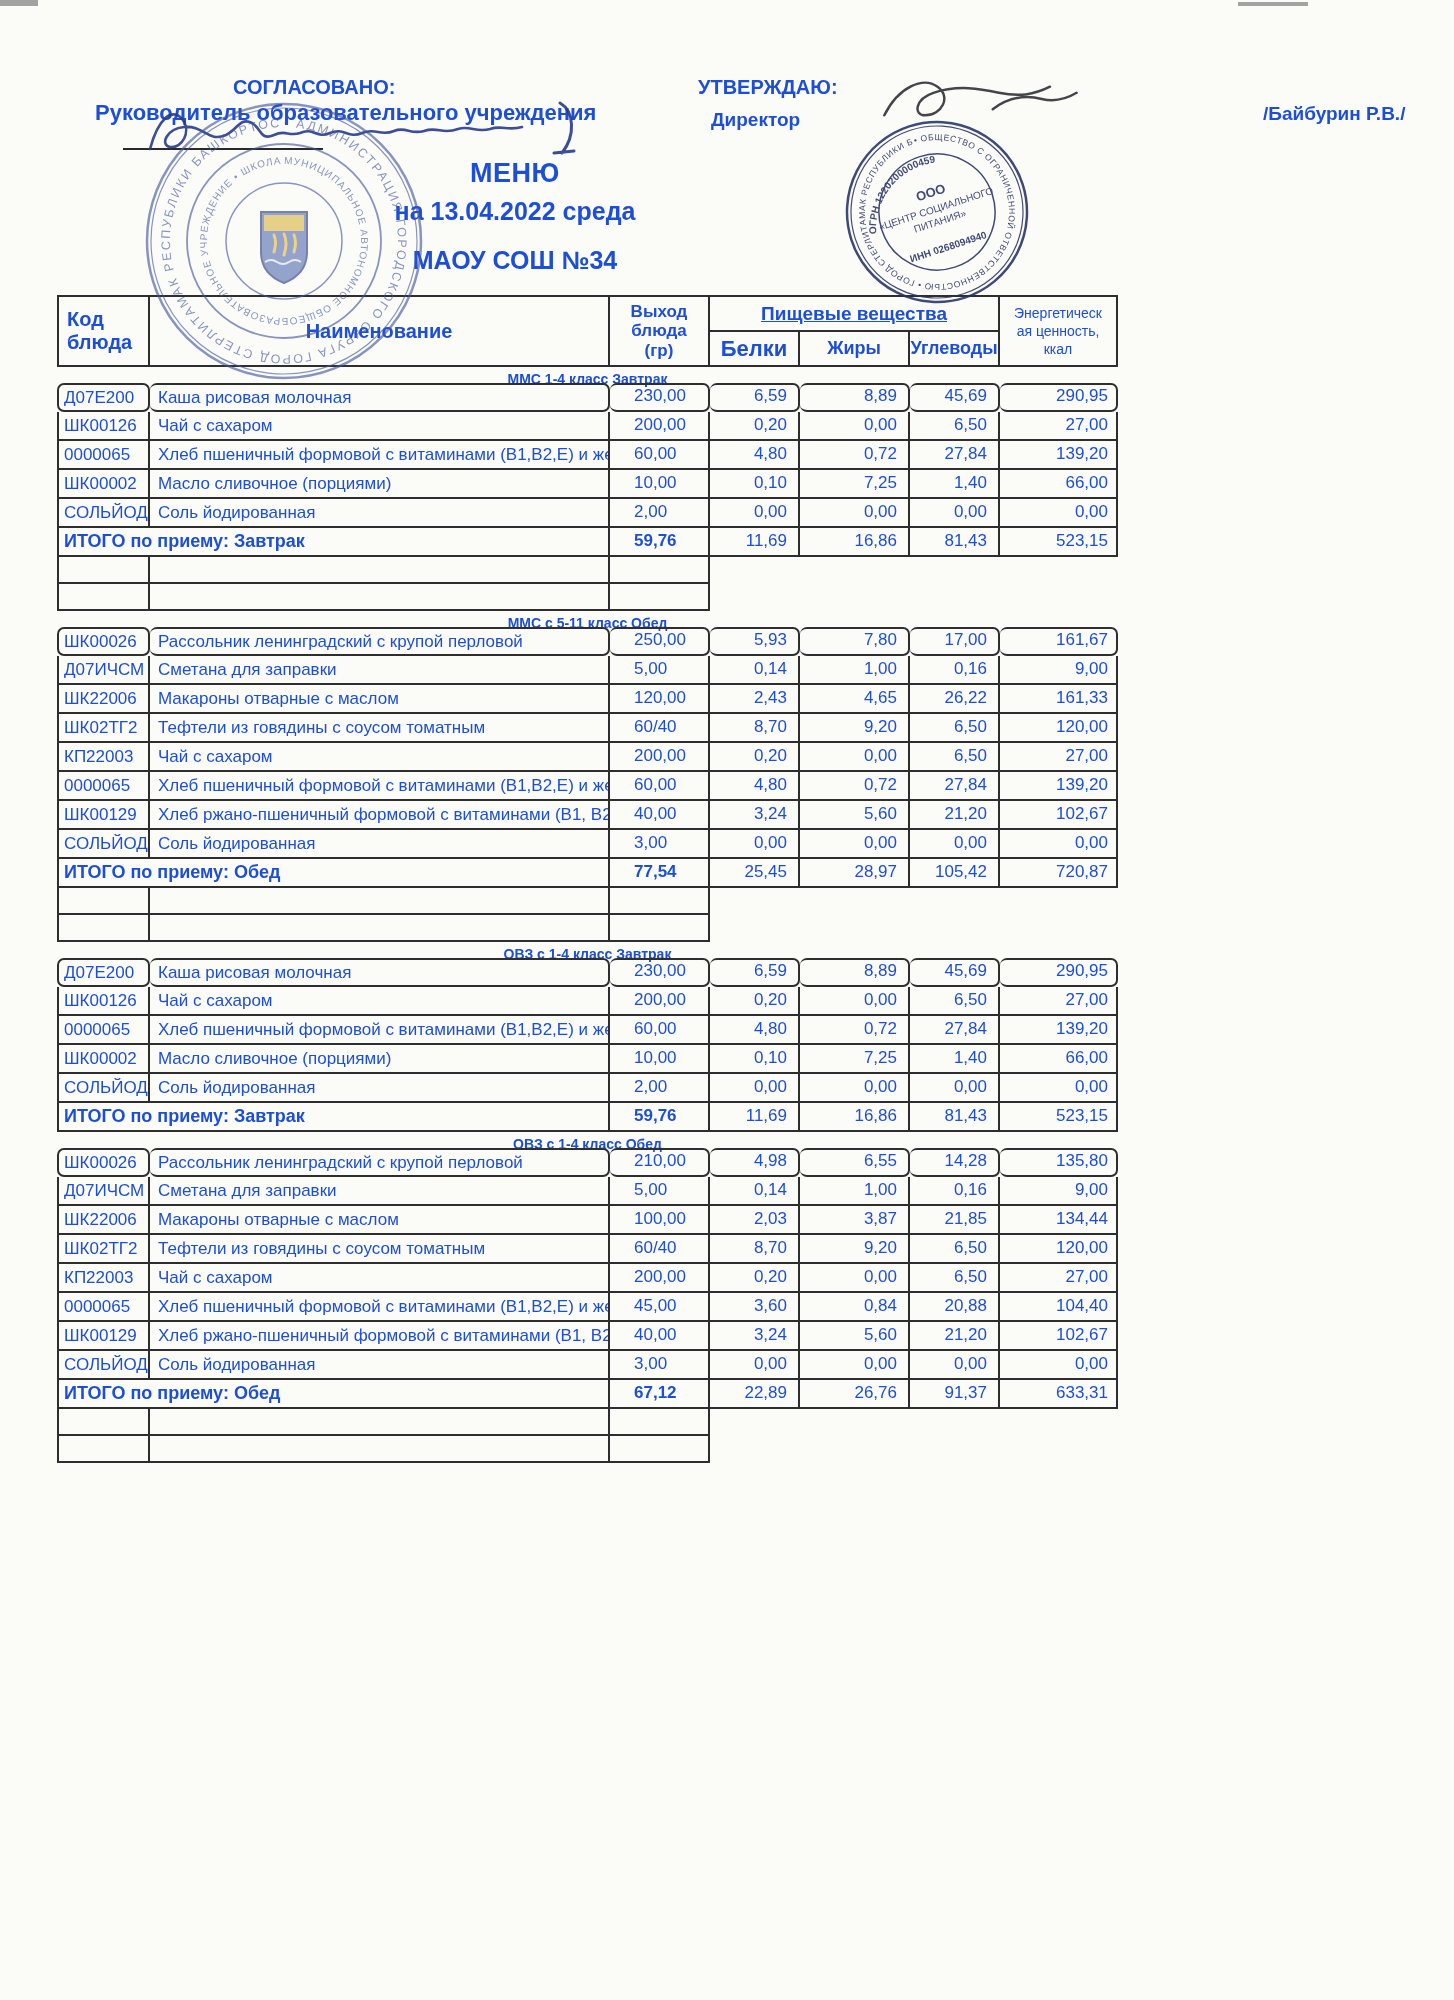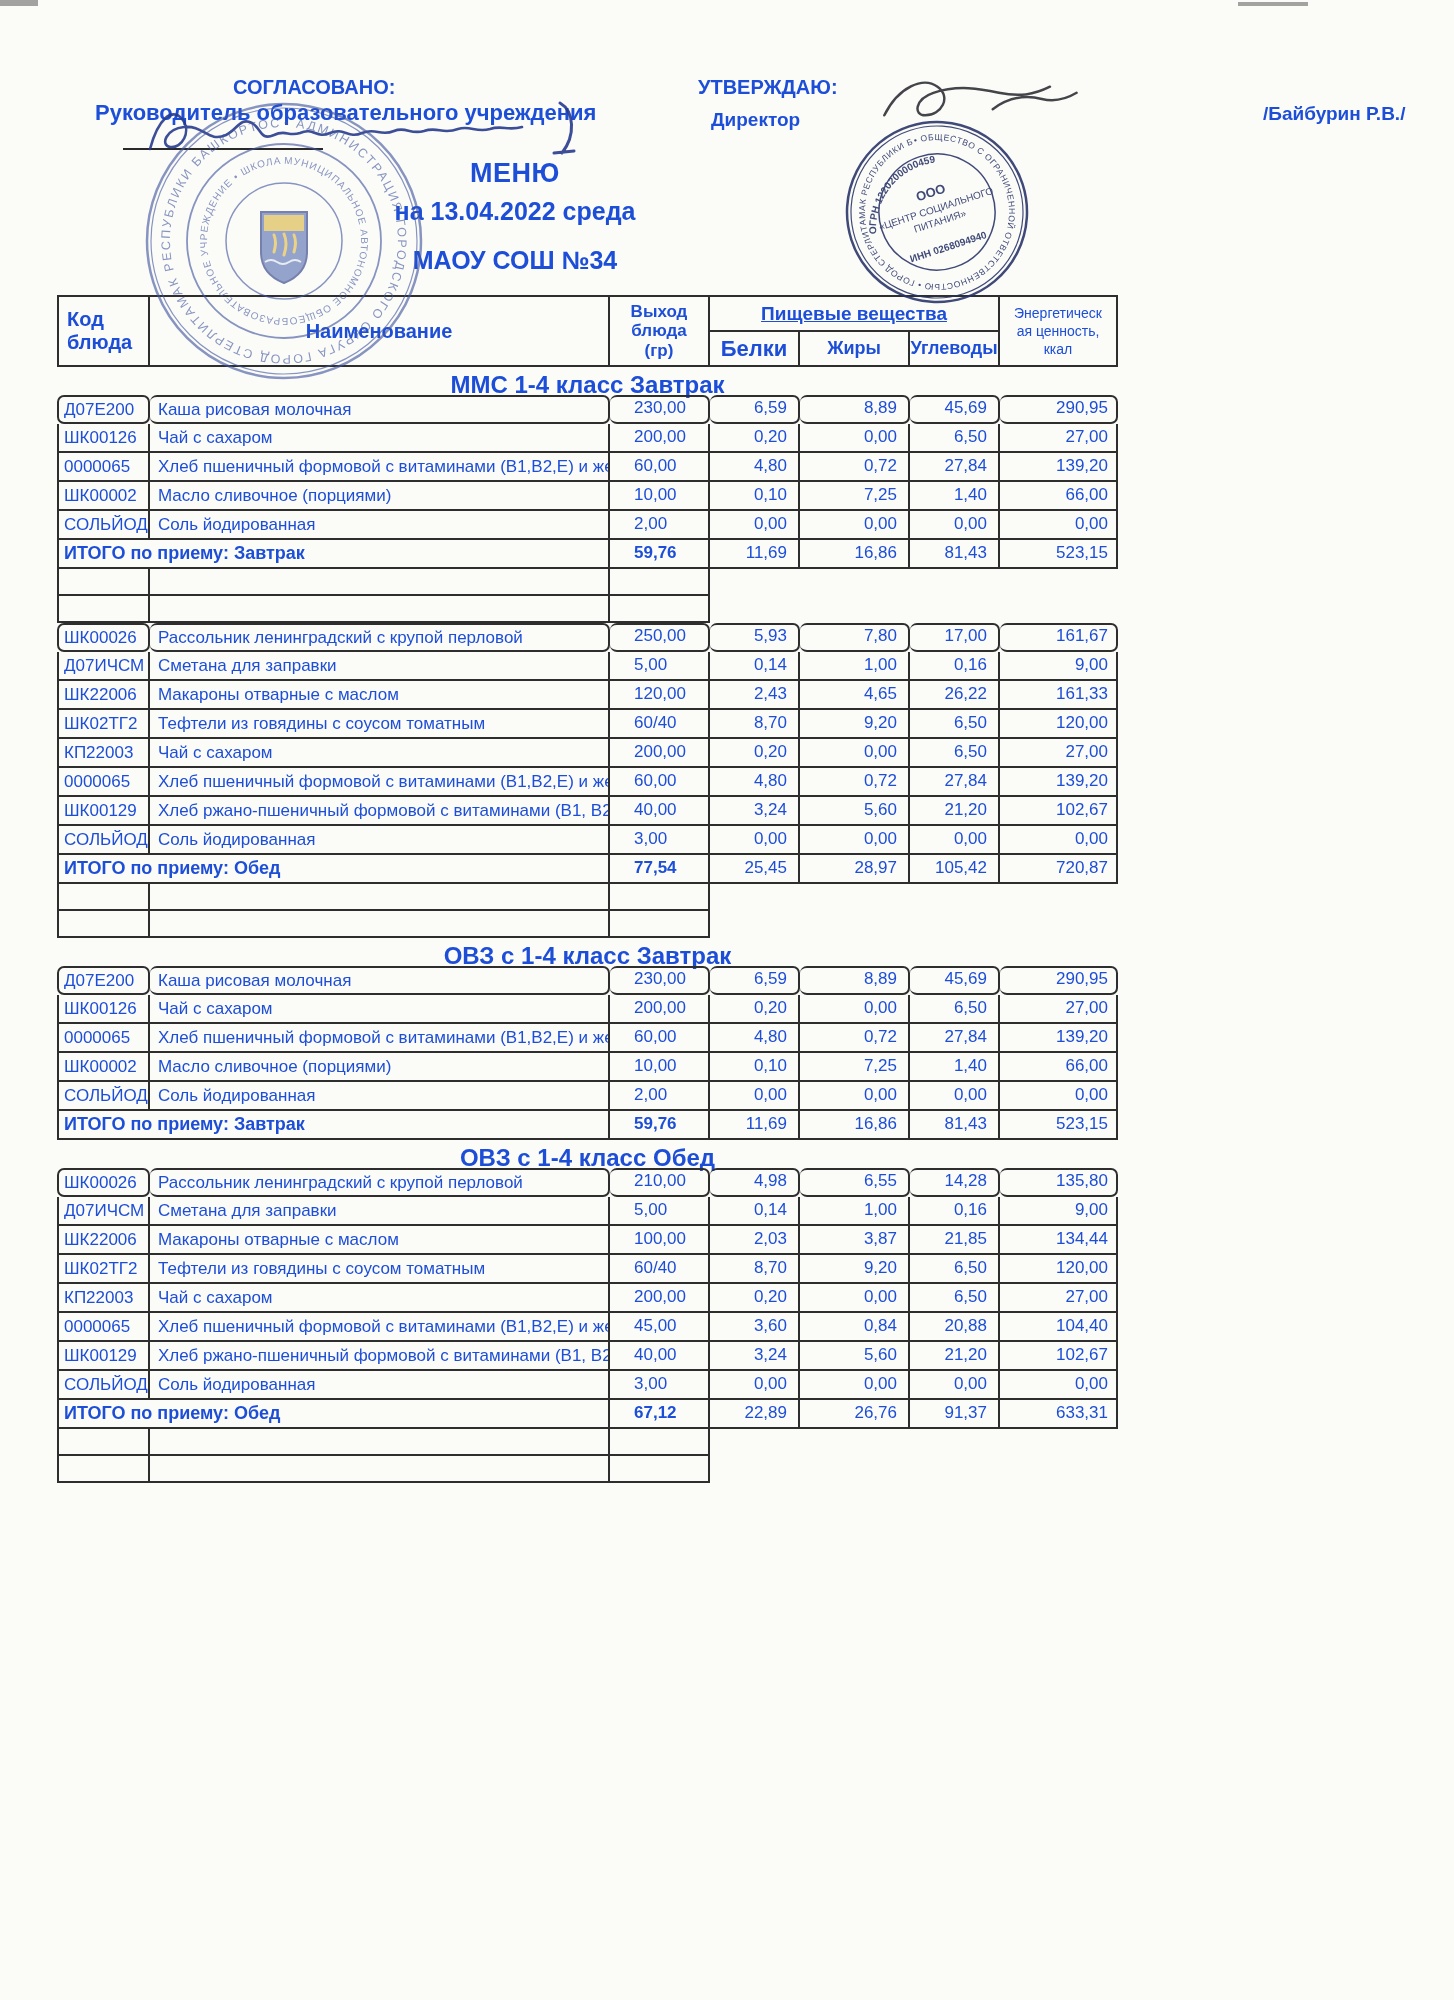--- a/index.html
+++ b/index.html
@@ -33,21 +33,21 @@
   .th-code{grid-column:1;grid-row:1/3;justify-content:flex-start;text-align:left;padding-left:8px;
            font-size:20px;line-height:1.15;border-left:2px solid #2e2e2e;}
   .th-name{grid-column:2;grid-row:1/3;font-size:20px;}
   .th-out{grid-column:3;grid-row:1/3;font-size:17px;line-height:1.12;}
   .th-nutr{grid-column:4/7;grid-row:1;font-size:19px;text-decoration:underline;}
   .th-protein{grid-column:4;grid-row:2;font-size:22px;}
   .th-fat{grid-column:5;grid-row:2;font-size:18px;}
   .th-carbs{grid-column:6;grid-row:2;font-size:18px;}
   .th-energy{grid-column:7;grid-row:1/3;font-size:14px;font-weight:400;line-height:1.3;}
 
-  .section-title{height:28px;padding-top:4px;text-align:center;font-weight:bold;font-size:24px;}
+  .section-title{height:16px;padding-top:4px;text-align:center;font-weight:bold;font-size:14px;}
   .trow{display:grid;grid-template-columns:93px 460px 100px 90px 110px 90px 118px;height:29px;}
   .trow.total{grid-template-columns:553px 100px 90px 110px 90px 118px;}
   .erow{display:grid;grid-template-columns:93px 460px 100px;height:27px;}
   .cell{border-right:2px solid #2e2e2e;border-bottom:2px solid #2e2e2e;display:flex;align-items:center;
         overflow:hidden;font-size:17px;}
   .trow .cell:first-child,.erow .cell:first-child{border-left:2px solid #2e2e2e;}
   .trow.first .cell,.erow.first .cell{border-top:2px solid #2e2e2e;border-radius:7px;}
   .c-code{padding-left:5px;}
   .c-name{padding-left:8px;white-space:nowrap;}
   .c-out{padding-left:24px;align-items:flex-end;padding-bottom:4px;}
@@ -204,20 +204,21 @@
         <div class="erow">
           <div class="cell c-code"></div>
           <div class="cell c-name"></div>
           <div class="cell c-out"></div>
         </div>
         <div class="erow">
           <div class="cell c-code"></div>
           <div class="cell c-name"></div>
           <div class="cell c-out"></div>
         </div>
+        <div class="section-title">ММС с 5-11 класс Обед</div>
         <div class="trow first">
           <div class="cell c-code">ШК00026</div>
           <div class="cell c-name">Рассольник ленинградский с крупой перловой</div>
           <div class="cell c-out">250,00</div>
           <div class="cell c-num">5,93</div>
           <div class="cell c-num">7,80</div>
           <div class="cell c-num">17,00</div>
           <div class="cell c-energy">161,67</div>
         </div>
         <div class="trow">

